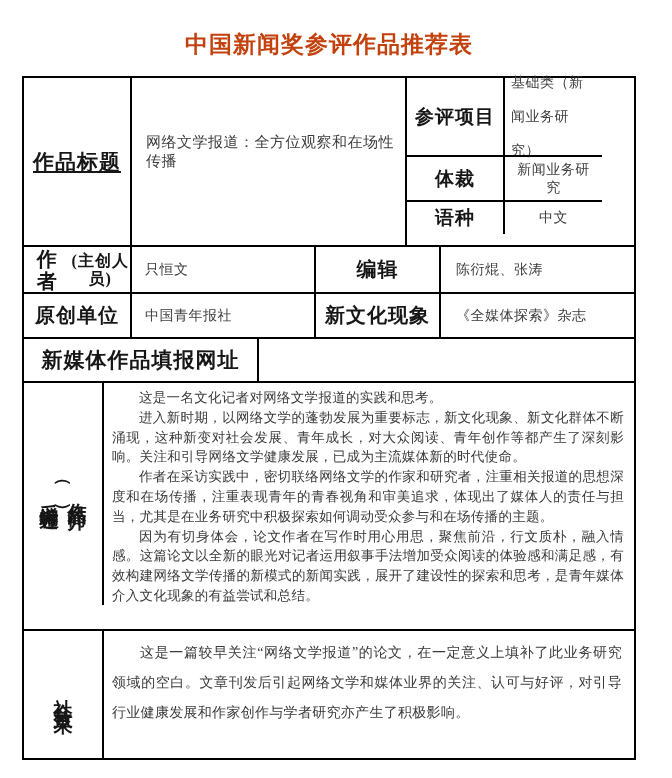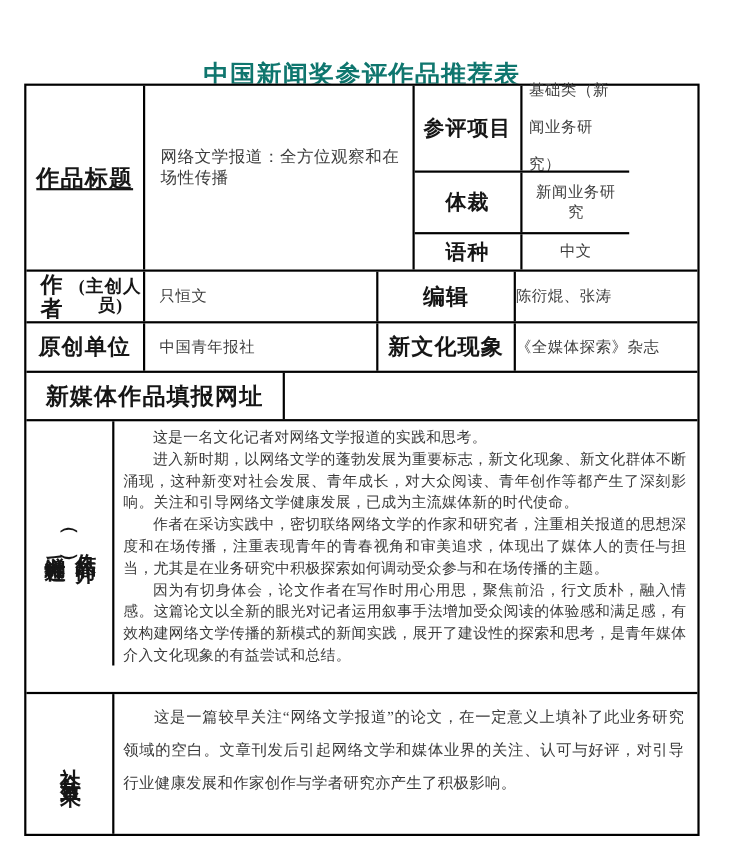--- a/index.html
+++ b/index.html
@@ -3,54 +3,54 @@
 <meta charset="utf-8">
 <style>
   * { margin:0; padding:0; box-sizing:border-box; }
   html,body { background:#ffffff; }
   body {
     width:672px; height:778px; position:relative;
     font-family:"Liberation Serif","DejaVu Serif",serif;
     color:#1b1b1b;
   }
   .page-title {
-    position:absolute; top:52px; left:0; width:658px;
+    position:absolute; top:29px; left:0; width:658px;
     text-align:center; font-size:23px; font-weight:bold;
-    letter-spacing:1px; color:#0f766e;
+    letter-spacing:1px; color:#c2410c;
   }
   .form-table {
     position:absolute; left:22px; top:76px; width:614px; height:684px;
     border:2px solid #000; display:flex; flex-direction:column;
     background:#fff;
   }
   .row { display:flex; flex-direction:row; width:100%; }
   .bt { border-top:2px solid #000; }
   .bl { border-left:2px solid #000; }
   .lab {
     display:flex; align-items:center; justify-content:center;
     font-weight:bold; color:#161616; text-align:center;
   }
   .val {
     display:flex; align-items:center;
     font-size:14px; color:#3d3d3d; letter-spacing:0.5px;
   }
   
   .r1 { height:167px; }
   .r1-label { width:106px; font-size:21px; letter-spacing:1px;text-decoration:underline; }
-  .r1-title { width:245px; justify-content:flex-start; padding:0 10px 20px 14px; font-size:15px; letter-spacing:0.5px; }
+  .r1-title { width:275px; justify-content:flex-start; padding:0 10px 20px 14px; font-size:15px; letter-spacing:0.5px; }
   .r1-right { width:197px; display:flex; flex-direction:column; }
   .sub { display:flex; width:100%; }
-  .sub1 { height:77px; } .sub2 { height:57px; } .sub3 { height:34px;justify-content:space-between; }
+  .sub1 { height:77px; } .sub2 { height:45px; } .sub3 { height:34px;justify-content:space-between; }
   .sub-label { width:96px; font-size:19px; letter-spacing:1px; }
   .sub-val { flex:1; padding:0 6px; }
   .sub-val-wrap { justify-content:flex-start; line-height:34px; }
   .sub-val-center { justify-content:center; text-align:center; }
   .r2 { height:47px; } .r3 { height:45px; } .r4 { height:43px; }
-  .c1 { width:106px; } .c2 { width:212px; padding-left:13px; }
-  .c3 { width:125px; } .c4 { flex:1; }
+  .c1 { width:106px; } .c2 { width:184px; padding-left:13px; }
+  .c3 { width:125px; } .c4 { flex:1; padding-left:15px; }
   .c1 { font-size:20px; letter-spacing:1px; justify-content:center; }
   .c3 { font-size:20px; letter-spacing:1px; }
   .author-l1 { font-size:20px; line-height:22px; }
   .author-l2 { font-size:16px; line-height:18px; }
   
   .r5 { height:44px; }
   .r5-label { width:233px; font-size:21px; letter-spacing:1px; }
   .r5-val { flex:1; }
   
   .r6 { height:224px; }

